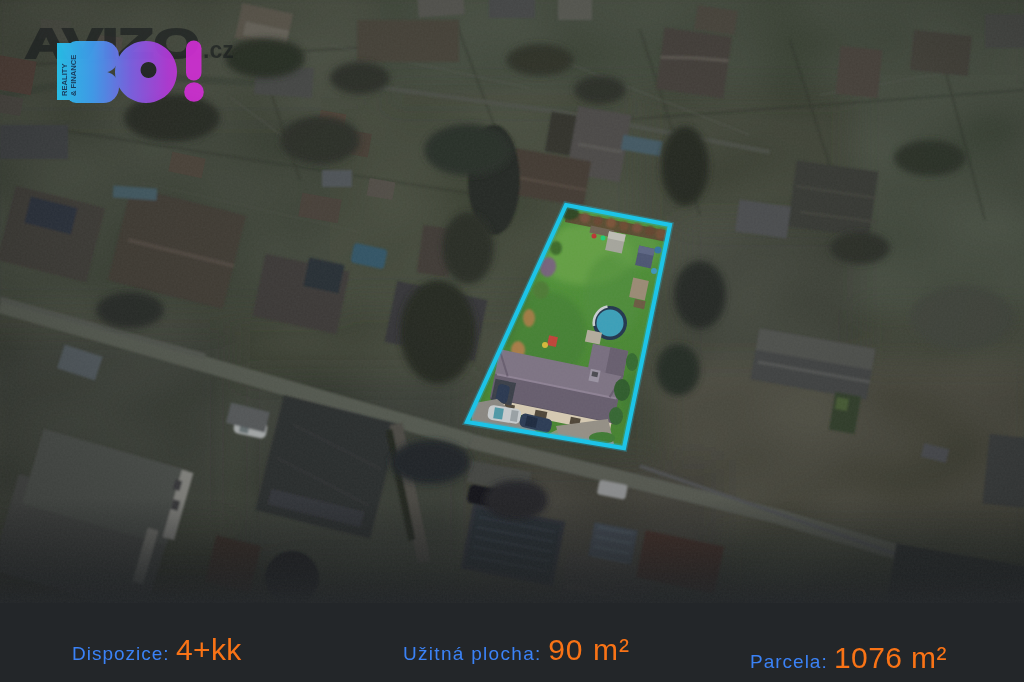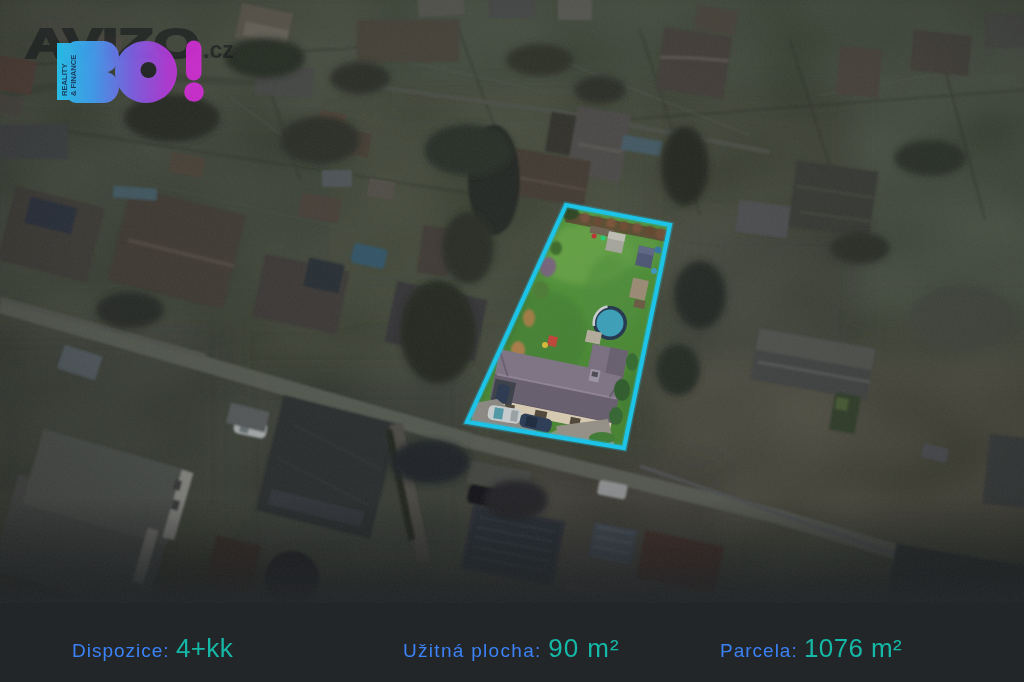--- a/index.html
+++ b/index.html
@@ -1,21 +1,21 @@
 <!DOCTYPE html>
 <html><head>
 <meta charset="utf-8">
 <style>
   html,body{margin:0;padding:0;width:1024px;height:682px;overflow:hidden;background:#232629;
     font-family:"Liberation Sans",sans-serif;}
   #stage{position:relative;width:1024px;height:682px;}
   svg{position:absolute;left:0;top:0;}
   #bar{position:absolute;left:0;top:603px;width:1024px;height:79px;background:#232629;}
   .lbl{color:#3b82f6;font-size:19px;letter-spacing:1px;}
-  .val{color:#14b8a6;font-size:26px;letter-spacing:.4px;}
+  .val{color:#f97316;font-size:30px;letter-spacing:.4px;}
   .item{position:absolute;top:633px;white-space:nowrap;}
 </style>
 </head>
 <body>
 <div id="stage">
 <svg width="1024" height="682" viewBox="0 0 1024 682">
   <defs>
     <filter id="b14" x="-30%" y="-30%" width="160%" height="160%">
           <feGaussianBlur stdDeviation="14"></feGaussianBlur>
         </filter>
@@ -354,14 +354,14 @@
     <g fill="#1a3a5c" font-weight="bold" font-size="7.6">
       <text transform="translate(66.5,96) rotate(-90)">REALITY</text>
       <text transform="translate(75.5,96) rotate(-90)">&amp; FINANCE</text>
     </g>
   </g>
 </svg>
 
 <div id="bar"></div>
 <div class="item" style="left:72px;"><span class="lbl">Dispozice: </span><span class="val">4+kk</span></div>
 <div class="item" style="left:403px;"><span class="lbl" style="letter-spacing:1.3px;">Užitná plocha: </span><span class="val" style="letter-spacing:1px;">90 m²</span></div>
-<div class="item" style="left:720px;"><span class="lbl">Parcela: </span><span class="val">1076 m²</span></div>
+<div class="item" style="left:750px;margin-top:8px;"><span class="lbl">Parcela: </span><span class="val">1076 m²</span></div>
 </div>
 
 </body></html>

